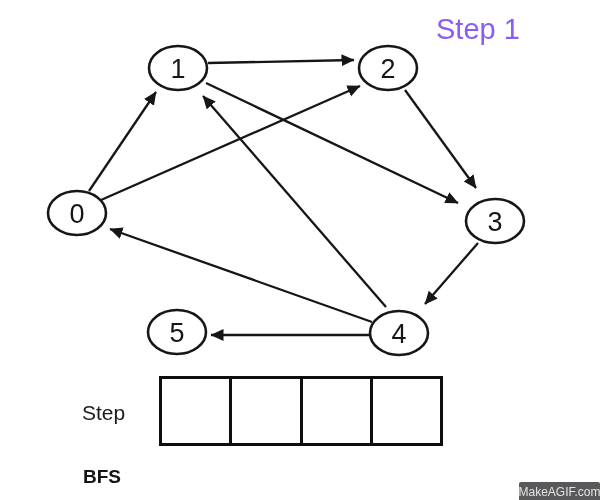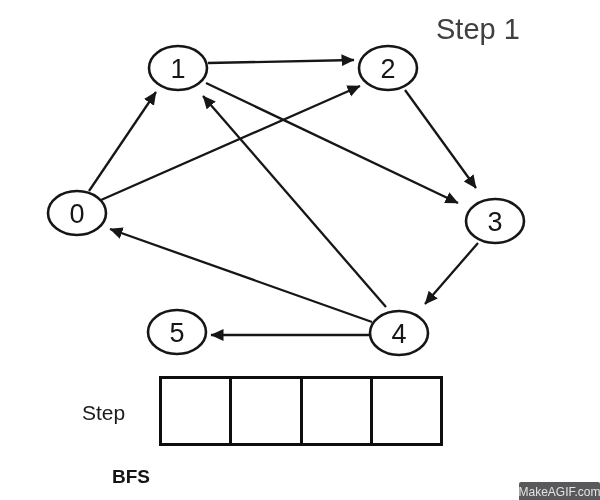--- a/index.html
+++ b/index.html
@@ -31,21 +31,21 @@
     left: 159px; top: 376px;
     width: 284px; height: 70px;
     border: 3px solid #0e0e0e;
     display: flex;
     background: #ffffff;
   }
   .queue-cell { flex: 1; background: #ffffff; }
   .queue-cell + .queue-cell { border-left: 3px solid #0e0e0e; }
   .bfs-label {
     position: absolute;
-    left: 112px; top: 466px;
+    left: 83px; top: 466px;
     font-size: 19px;
     font-weight: 600;
     color: #141414;
     white-space: nowrap;
   }
   .watermark {
     position: absolute;
     left: 519px; top: 482px;
     width: 81px; height: 20px;
     display: flex; align-items: center; justify-content: center;
@@ -102,21 +102,21 @@
           <ellipse cx="399" cy="333" rx="29" ry="22" fill="#ffffff" stroke="#161616" stroke-width="2.6"></ellipse>
           <text x="399" y="334" text-anchor="middle" dominant-baseline="central" class="node-text">4</text>
         </g>
         <g>
           <ellipse cx="177" cy="332" rx="29" ry="22" fill="#ffffff" stroke="#161616" stroke-width="2.6"></ellipse>
           <text x="177" y="333" text-anchor="middle" dominant-baseline="central" class="node-text">5</text>
         </g>
       </g>
   </svg>
 
-  <div class="step-label" style="color: #404040;">Step 1</div>
+  <div class="step-label" style="color: #8b5cf6;">Step 1</div>
 
   <div class="queue-label">Step</div>
 
   <div class="queue-box" id="queue-box">
       <div class="queue-cell"></div>
       <div class="queue-cell"></div>
       <div class="queue-cell"></div>
       <div class="queue-cell"></div>
     </div>
 

